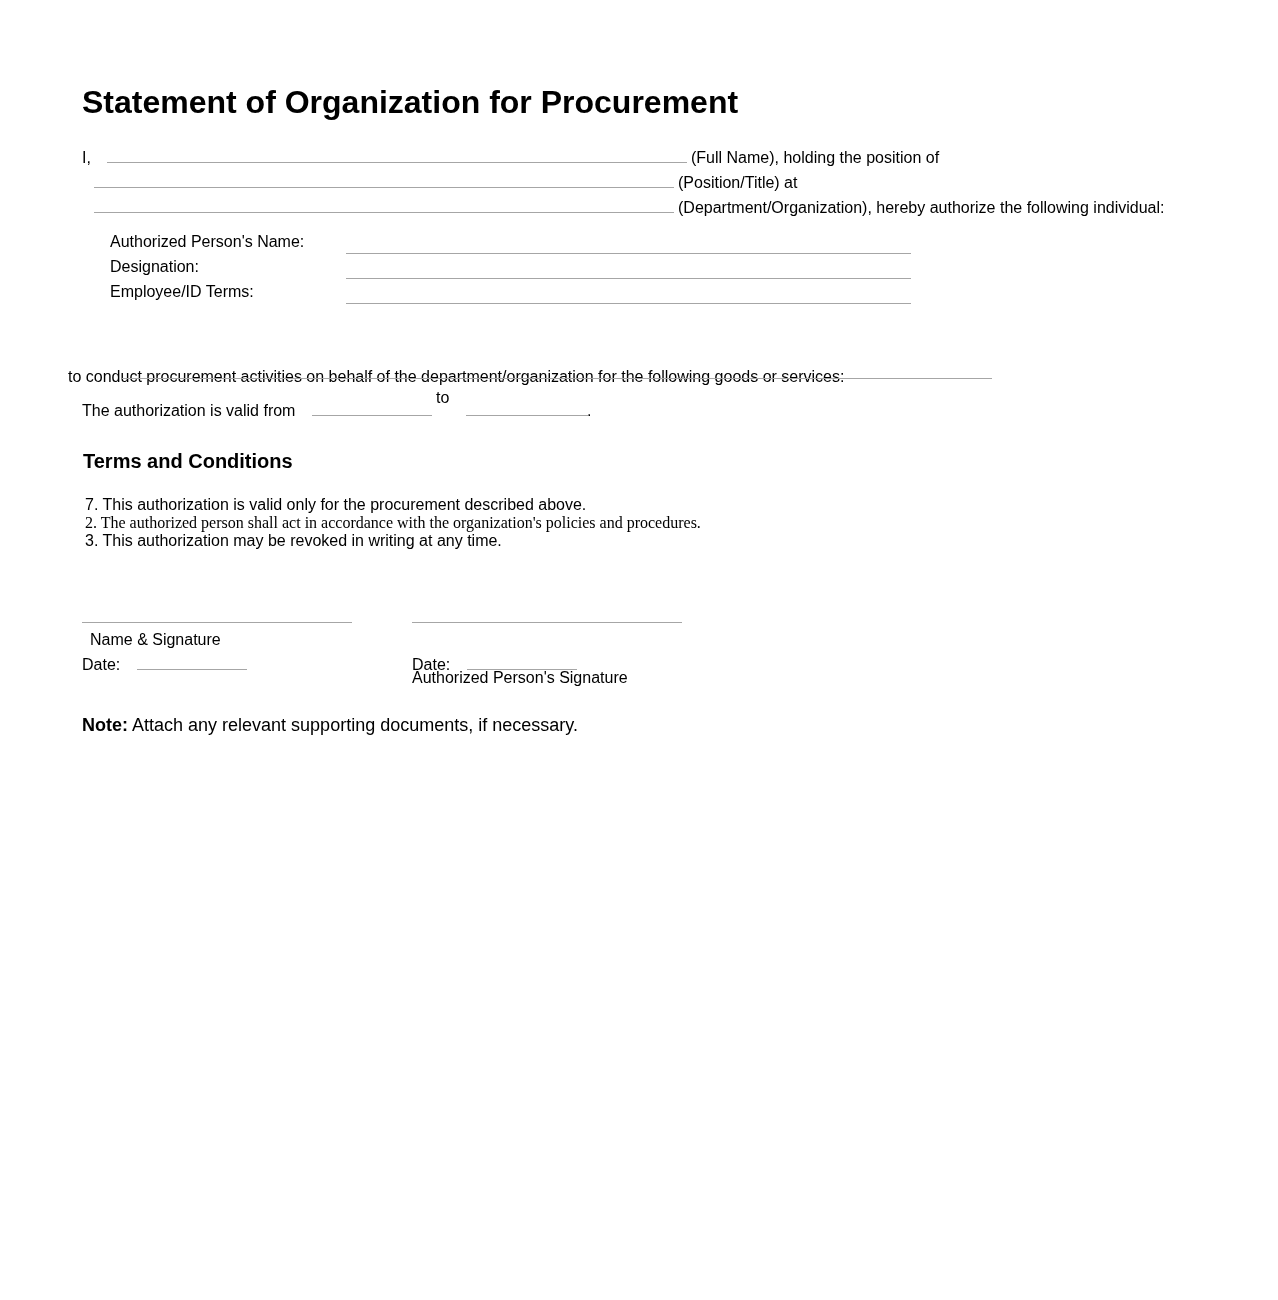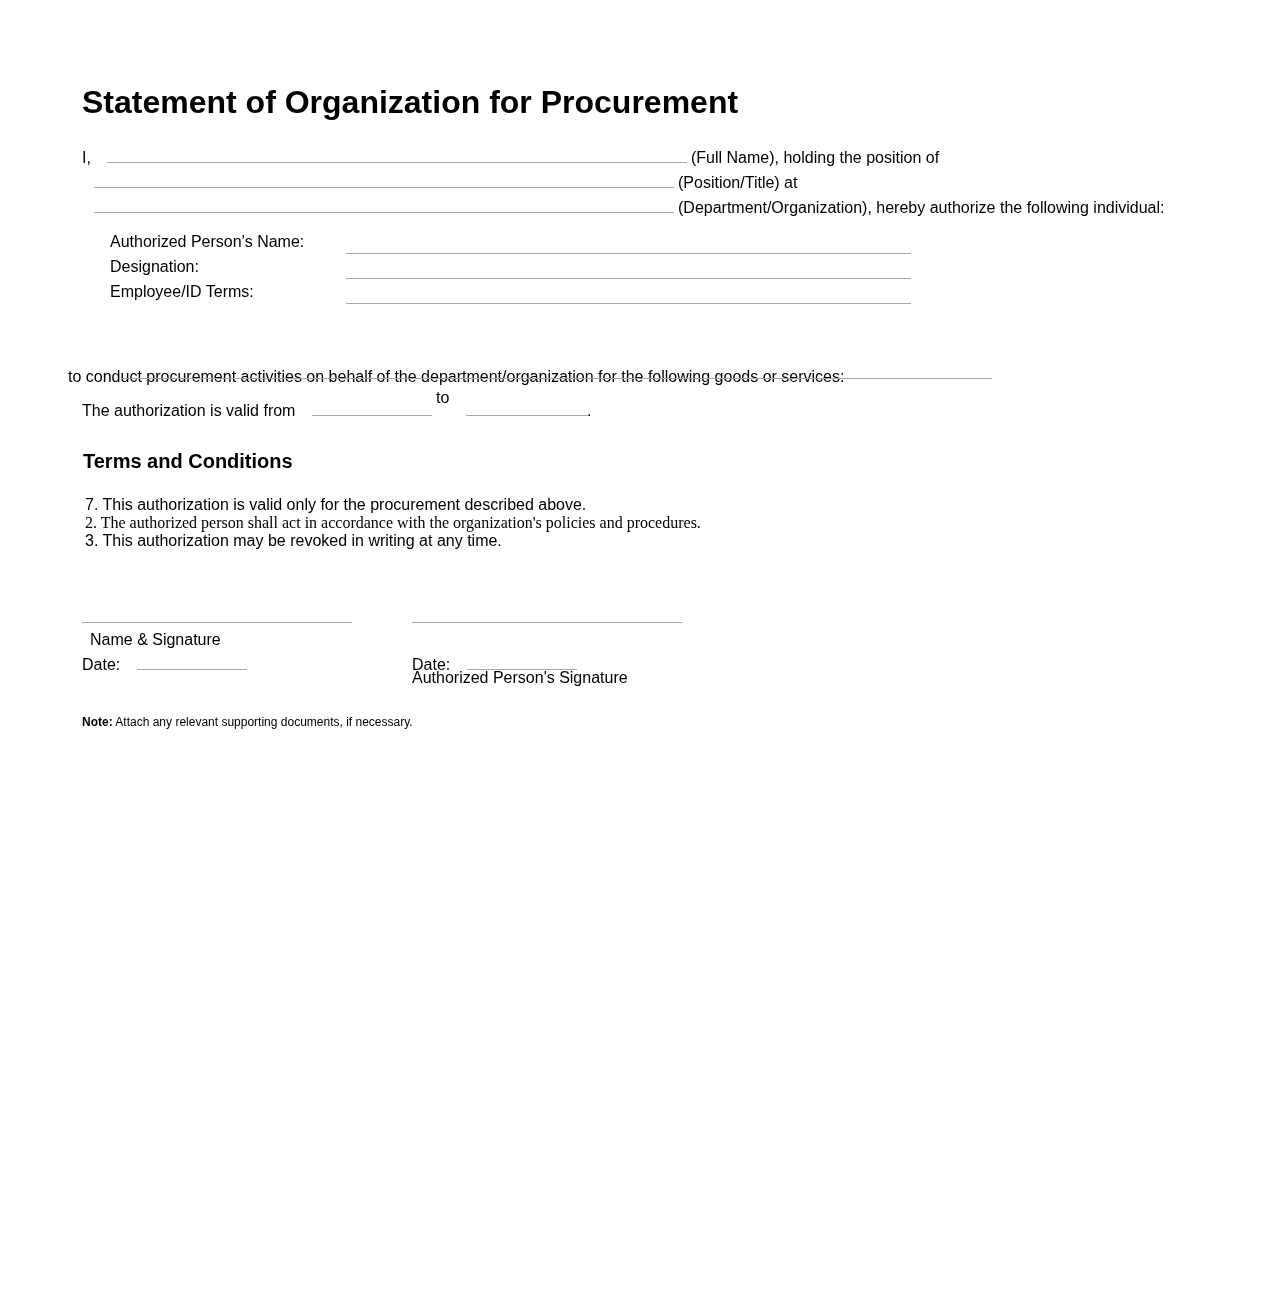--- a/index.html
+++ b/index.html
@@ -5,21 +5,21 @@
     html, body { margin: 0; padding: 0; background: #ffffff; }
     body {
       width: 1278px; height: 1300px; position: relative; overflow: hidden;
       font-family: "Liberation Sans", sans-serif; color: #000000; font-size: 16px;
     }
     .abs { position: absolute; white-space: nowrap; line-height: 1; }
     .line { position: absolute; height: 0; border-top: 1px solid #a6a6a6; }
     .title { left: 82px; top: 86px; font-size: 32px; font-weight: bold; }
     .h2 { left: 83px; top: 451px; font-size: 20px; font-weight: bold; }
     .txt { font-size: 16px; }
-    .note { font-size: 12px; }
+    .note { font-size: 18px; }
     .note b { font-weight: bold; }
   </style>
 </head>
 <body>
 
 <div class="abs title">Statement of Organization for Procurement</div>
 
 <div class="abs txt" style="left:82px; top:150px;">I,</div>
 <div class="line" style="left:107px; top:162px; width:580px;"></div>
 <div class="abs txt" style="left:691px; top:150px;">(Full Name), holding the position of</div>

